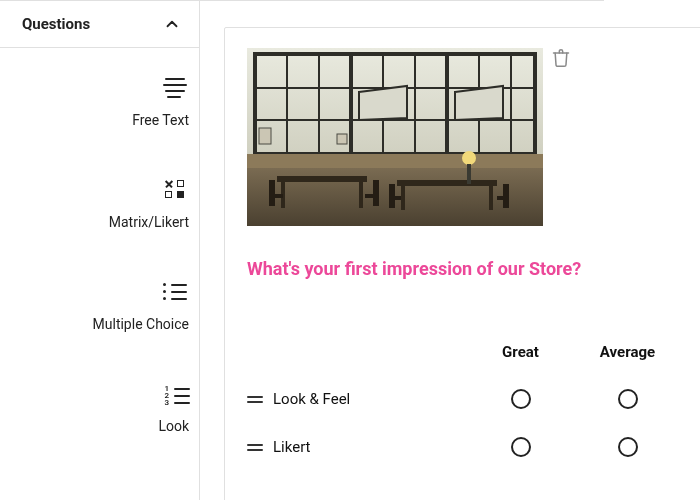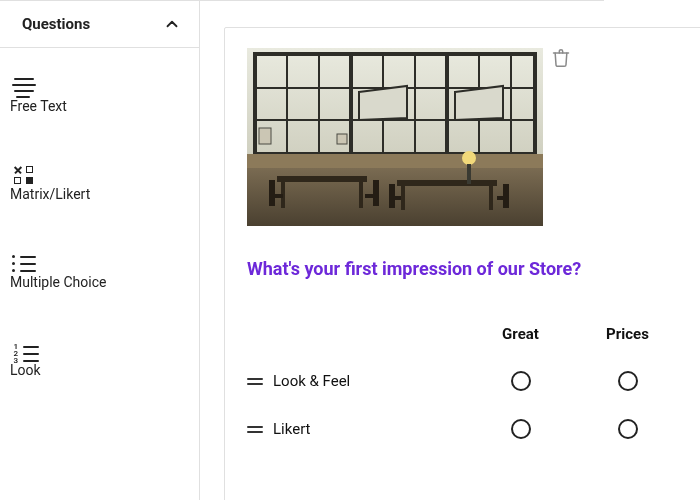--- a/index.html
+++ b/index.html
@@ -4,21 +4,21 @@
 <style>
   * { box-sizing: border-box; margin: 0; padding: 0; }
   html, body { width: 700px; height: 500px; font-family: -apple-system, BlinkMacSystemFont, "Segoe UI", Roboto, Helvetica, Arial, sans-serif; background: #fff; color: #222; overflow: hidden; }
   .root { display: flex; width: 604px; height: 500px; border-top: 1px solid #e0e0e0; }
   
   .sidebar { width: 200px; flex: 0 0 200px; border-right: 1px solid #e0e0e0; display: flex; flex-direction: column; }
   .sidebar-header { display: flex; align-items: center; justify-content: space-between; padding: 14px 18px 14px 22px; border-bottom: 1px solid #e0e0e0; cursor: pointer; }
   .sidebar-title { font-size: 15px; font-weight: 700; color: #222; }
   .chevron { width: 18px; height: 18px; }
   .qtype-list { flex: 1; overflow: auto; }
-  .qtype { display: flex; flex-direction: column; align-items: flex-start; padding: 28px 10px 22px; cursor: pointer; }
+  .qtype { display: flex; flex-direction: column; align-items: flex-end; gap: 14px; padding: 28px 10px 22px; cursor: pointer; }
   .qtype-label { font-size: 14px; color: #222; }
   .qicon { width: 28px; height: 22px; position: relative; }
   
   .ft-line { position: absolute; height: 2px; background: #222; border-radius: 1px; }
   .ft-line.l1 { top: 2px; left: 4px; width: 20px; }
   .ft-line.l2 { top: 8px; left: 2px; width: 24px; }
   .ft-line.l3 { top: 14px; left: 4px; width: 20px; }
   .ft-line.l4 { top: 20px; left: 6px; width: 14px; }
   
   .mc-row { position: absolute; left: 2px; display: flex; align-items: center; gap: 5px; }
@@ -40,22 +40,22 @@
   .rk-num { font-size:8px; font-weight:600; color:#222; width:6px; text-align:right; }
   .rk-bar { height:2px; background:#222; width:16px; border-radius:1px; }
   .rk-row.r1{top:2px;} .rk-row.r2{top:9px;} .rk-row.r3{top:16px;}
   
   .canvas { flex: 1; position: relative; padding: 26px 0 0 24px; }
   .card { position: relative; border: 1px solid #e0e0e0; border-radius: 2px; width: 480px; height: 560px; padding: 20px 22px; background:#fff; }
   .hero-wrap { position: relative; display: inline-block; }
   .hero { width: 296px; height: 178px; display:block; }
   .delete-btn { position: absolute; top: 0; right: -30px; width: 22px; height: 22px; cursor: pointer; color:#888; }
   .delete-btn svg { width: 20px; height: 20px; }
-  .question-title { font-size: 18px; font-weight: 700; margin-top: 28px; color:#6d28d9; }
-  .matrix { margin-top: 46px; width: 100%; }
+  .question-title { font-size: 18px; font-weight: 700; margin-top: 28px; color:#ec4899; }
+  .matrix { margin-top: 64px; width: 100%; }
   .matrix-header { display:flex; }
   .matrix-spacer { width: 220px; flex: 0 0 220px; }
   .matrix-col { flex:1; text-align:center; font-weight:700; font-size:15px; color:#111; }
   .matrix-row { display:flex; align-items:center; margin-top: 28px; }
   .row-handle { width:16px; margin-right:10px; cursor:grab; }
   .row-handle .hl { height:2px; background:#333; margin:3px 0; border-radius:1px; }
   .row-label { flex: 0 0 194px; font-weight:400; font-size:15px; color:#111; }
   .radio-cell { flex:1; display:flex; justify-content:center; }
   .radio { width:20px; height:20px; border:2px solid #222; border-radius:50%; cursor:pointer; background:#fff; }
 </style>
@@ -212,21 +212,21 @@
           </svg>
         </span>
       </div>
 
       <h2 class="question-title">What's your first impression of our Store?</h2>
 
       <div class="matrix">
         <div class="matrix-header">
           <div class="matrix-spacer"></div>
           <div class="matrix-col">Great</div>
-          <div class="matrix-col">Prices</div>
+          <div class="matrix-col">Average</div>
         </div>
 
         <div class="matrix-row">
           <div class="row-handle">
               <div class="hl"></div>
               <div class="hl"></div>
             </div>
           <div class="row-label">Look &amp; Feel</div>
           <div class="radio-cell">
               <div class="radio"></div>

